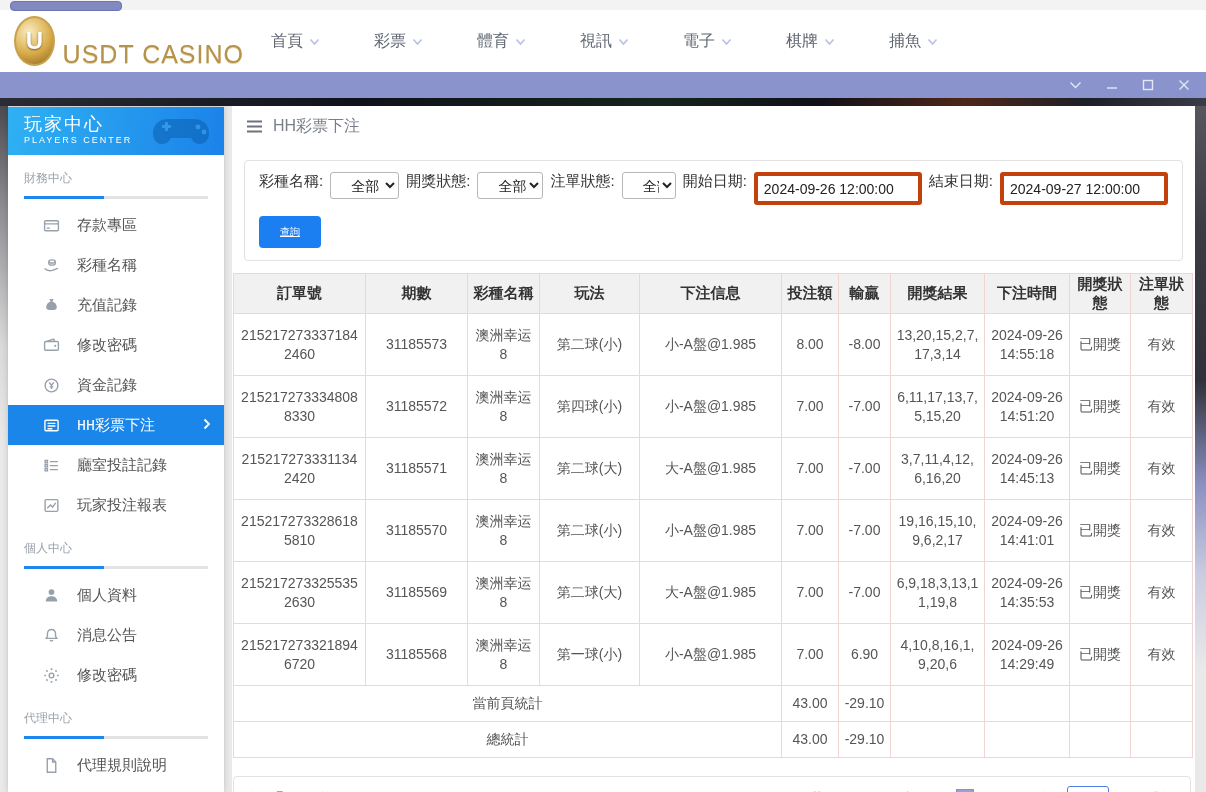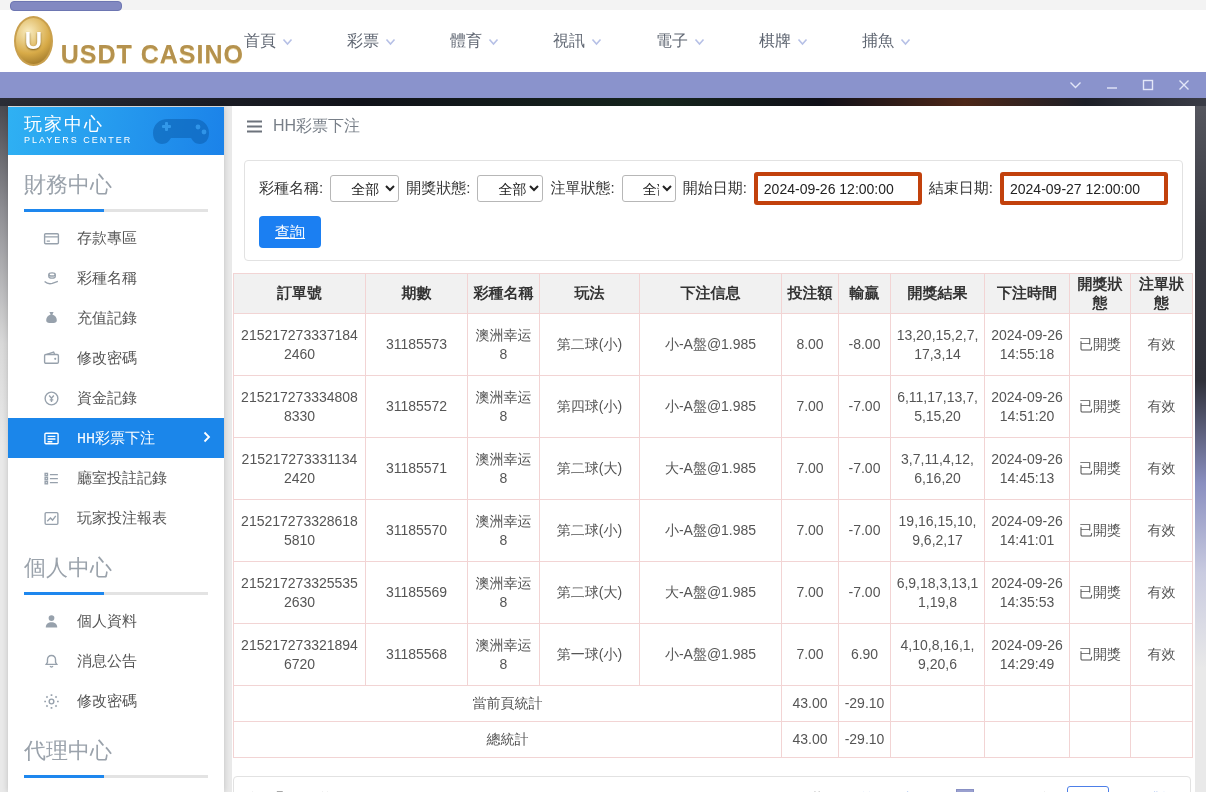--- a/index.html
+++ b/index.html
@@ -8,62 +8,62 @@
 
   
   .browser-strip{height:10px;background:#f3f3f3;position:relative;}
   .browser-tab{position:absolute;left:10px;top:1px;width:110px;height:8px;background:#8289c1;border:1px solid #6d76b2;border-radius:4px;}
 
   
   .appbar{height:62px;background:#fff;display:flex;align-items:center;}
   .brand{display:flex;align-items:center;margin-left:14px;width:230px;}
   .coin{width:50px;height:50px;border-radius:50%;background:radial-gradient(circle at 35% 30%,#f9ecc0,#d8ab48 55%,#8a651f);border:2px solid #c9a04e;display:flex;align-items:center;justify-content:center;box-sizing:border-box;}
   .coin span{font-size:24px;font-weight:bold;color:#fff;text-shadow:0 1px 2px #7a5a17;}
-  .brand-name{font-size:25px;font-weight:bold;color:#b5924e;letter-spacing:1px;margin-left:8px;white-space:nowrap;text-shadow:0 1px 0 #e8d4a0;margin-top:26px;}
+  .brand-name{font-size:25px;font-weight:normal;color:#b5924e;letter-spacing:1px;margin-left:8px;white-space:nowrap;text-shadow:0 1px 0 #e8d4a0;margin-top:26px;}
   .mainnav{display:flex;flex:1;}
-  .nav-item{width:103px;display:flex;align-items:center;gap:6px;color:#5f6672;font-size:16px;cursor:pointer;}
+  .nav-item{width:103px;display:flex;align-items:center;justify-content:center;gap:6px;color:#5f6672;font-size:16px;cursor:pointer;}
 
   
   .purplebar{height:26px;background:#8a93cc;display:flex;justify-content:flex-end;align-items:center;padding-right:16px;}
   .wincontrols{display:flex;gap:24px;align-items:center;}
   .wc{display:flex;align-items:center;cursor:pointer;}
 
   
   .darkstrip{height:8px;background:linear-gradient(90deg,#2b2d36,#101219 30%,#15241c 55%,#101018 68%,#4d2718 80%,#1d1f27 90%,#3a3c46);}
 
   
   .screen::before{content:'';position:absolute;left:0;top:106px;width:8px;height:340px;background:linear-gradient(180deg,#4a4a50,#8d8d92 30%,#d9d9d9 70%,#e9e9e9);}
   .right-gutter{position:absolute;right:0;top:106px;width:11px;height:686px;background:linear-gradient(180deg,#55565e 0,#3a3b43 18%,#30313a 40%,#8a8fc0 55%,#c9cbe0 68%,#e9e9e9 82%);}
 
   
   .sidebar{position:absolute;left:8px;top:107px;width:216px;bottom:0;background:#fff;box-shadow:0 0 6px rgba(0,0,0,.18);}
   .sb-header{height:48px;background:linear-gradient(100deg,#2fb1f3,#1b82e9);color:#fff;padding:7px 0 0 16px;box-sizing:border-box;position:relative;overflow:hidden;}
   .sb-title{font-size:18px;letter-spacing:2px;line-height:20px;}
   .sb-sub{font-size:9px;letter-spacing:2px;margin-top:1px;}
   .sb-header svg.pad{position:absolute;right:6px;top:4px;opacity:.55;}
-  .sb-sec-title{margin:15px 16px 0;font-size:22px;color:#9aa2ab;}
+  .sb-sec-title{margin:15px 16px 0;font-size:12px;color:#9aa2ab;}
   .sb-underline{margin:9px 16px 0;height:3px;background:#e3e3e3;position:relative;}
   .sb-underline i{position:absolute;left:0;top:0;width:80px;height:3px;background:#1e87ee;}
   .sb-items{margin-top:6px;}
   .sb-item{height:40px;display:flex;align-items:center;padding-left:34px;gap:17px;color:#555;font-size:15px;cursor:pointer;position:relative;font-family:Liberation Mono, monospace;}
   .sb-item .ic{width:18px;height:18px;color:#97a1ac;display:flex;align-items:center;justify-content:center;}
   .sb-item.active{background:#1b86ea;color:#fff;}
   .sb-item.active .ic{color:#fff;}
   .sb-item .chev{position:absolute;right:13px;top:13px;}
 
   
   .content{position:absolute;left:232px;top:106px;width:963px;bottom:0;background:#fff;}
   .crumb{height:40px;display:flex;align-items:center;gap:10px;padding-left:14px;color:#787f88;font-size:16px;}
   .filter-card{margin:14px 12px 0;border:1px solid #e2e2e2;border-radius:4px;padding:11px 14px 12px;}
-  .f-row{display:flex;align-items:center;gap:7px;font-size:15px;color:#333;white-space:nowrap;}
+  .f-row{display:flex;gap:7px;font-size:15px;color:#333;white-space:nowrap;}
   .f-row label{color:#333;}
   .f-row select{height:27px;border:1px solid #b7b7b7;border-radius:3px;background:#fff;font-size:14px;color:#222;padding-left:16px;}
   .sel-lg{width:153px;} .sel-md{width:70px;} .sel-sm{width:54px;}
   .date-input{width:148px;height:25px;border:4px solid #c2410c;border-radius:3px;font-size:14px;color:#222;padding:0 6px;}
-  .btn-query{margin-top:11px;width:62px;height:32px;background:#1b7ff2;color:#fff;border:none;border-radius:4px;font-size:15px;cursor:pointer;text-decoration:underline;}
+  .btn-query{margin-top:11px;width:62px;height:32px;background:#1b7ff2;color:#fff;border:none;border-radius:4px;font-size:10px;cursor:pointer;text-decoration:underline;}
 
   
   table.bets{border-collapse:collapse;table-layout:fixed;width:959px;margin:12px 0 0 1px;font-size:14px;color:#555;text-align:center;}
   .bets th{background:#f1f1f1;font-weight:bold;color:#333;font-size:15px;height:39px;border:1px solid #f2d4d4;padding:0 2px;}
   .bets td{border:1px solid #f2d4d4;height:57px;padding:2px 5px;word-break:break-all;line-height:1.35;}
   .bets tr.sum td{height:31px;}
 
   
   .pager{margin:18px 4px 0 1px;height:46px;border:1px solid #e2e2e2;border-radius:4px;display:flex;align-items:center;justify-content:space-between;padding:0 14px;font-size:14px;color:#555;box-sizing:border-box;}
   .pager-right{display:flex;align-items:center;gap:11px;color:#333;font-size:15px;}

